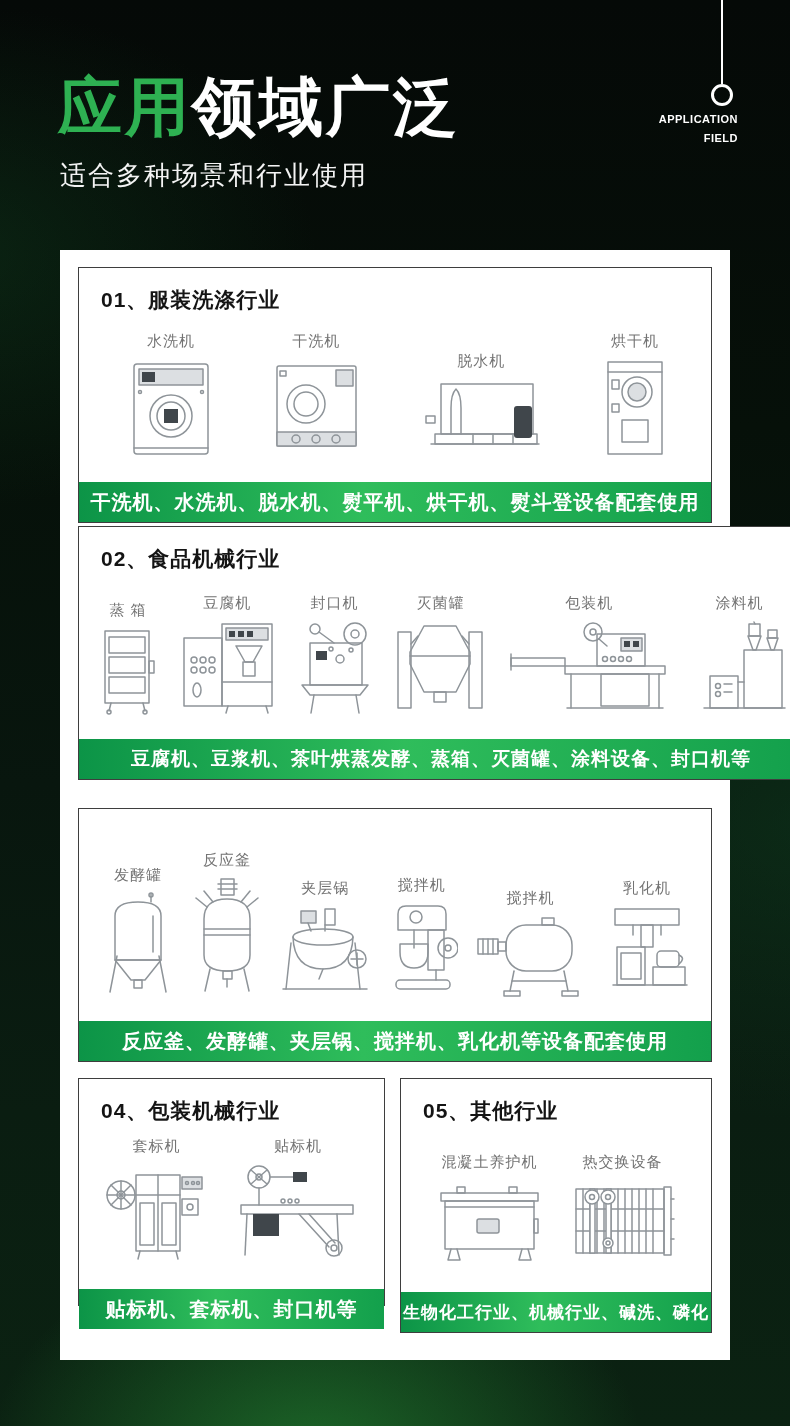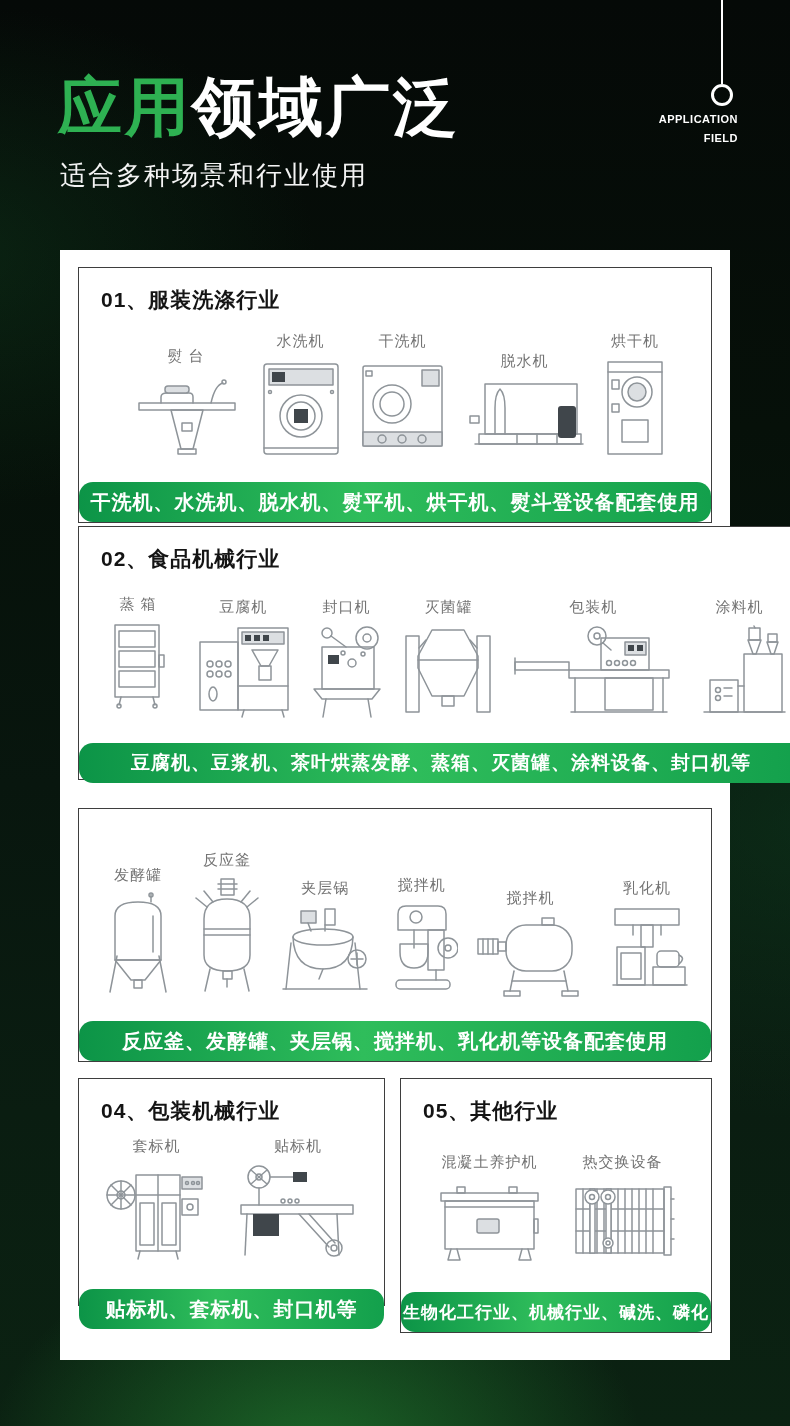--- a/index.html
+++ b/index.html
@@ -28,21 +28,21 @@
   .box-title{margin:18px 0 0 22px;font-size:21px;font-weight:bold;color:#141414;letter-spacing:1px;}
   .row{flex:1;display:flex;align-items:flex-end;justify-content:space-between;padding:0 40px 14px 48px;}
   .box1 .row{padding:0 45px 12px 52px;}
   .box2 .row{padding:0 16px 12px 20px;}
   .box3 .row{padding:0 20px 12px 24px;}
   .box4 .row,.box5 .row{justify-content:center;gap:28px;padding:0 8px 16px;}
   .m{display:flex;flex-direction:column;align-items:center;}
   .lbl{font-size:15px;color:#737373;margin-bottom:7px;white-space:nowrap;letter-spacing:1px;}
   .banner{flex:0 0 40px;height:40px;display:flex;align-items:center;justify-content:center;
     background:linear-gradient(90deg,#0c9447 0%,#2fbd5b 45%,#13a04c 100%);
-    color:#fff;font-weight:bold;letter-spacing:1px;white-space:nowrap;border-radius:14px;}
+    color:#fff;font-weight:bold;letter-spacing:1px;white-space:nowrap;}
   .fs20{font-size:20px;} .fs19{font-size:19px;} .fs17{font-size:17px;}
   
   svg.art{stroke:#8e9499;fill:none;stroke-width:1.5;stroke-linejoin:round;stroke-linecap:round;}
   svg.art .lt{fill:#dcdfe2;}
   svg.art .dk{fill:#40464b;stroke:none;}
   svg.art .wt{fill:#fff;}
 </style>
 </head>
 <body>
 
@@ -55,33 +55,20 @@
   <div class="deco-text">
     <div>APPLICATION</div>
     <div>FIELD</div>
   </div>
 
   <div class="panel">
 
     <section class="box box1">
       <h2 class="box-title">01、服装洗涤行业</h2>
       <div class="row">
-        <figure class="m" style="margin:0">
-          <figcaption class="lbl">熨 台</figcaption>
-          <svg class="art" width="110" height="85" viewBox="0 0 110 85">
-            <rect x="8" y="30" width="96" height="7"></rect>
-            <path d="M40,37 L72,37 L62,76 L50,76 Z"></path>
-            <rect x="47" y="76" width="18" height="5"></rect>
-            <rect x="51" y="50" width="10" height="8"></rect>
-            <path d="M30,30 L30,24 Q30,20 36,20 L58,20 Q62,20 62,24 L62,30"></path>
-            <rect class="lt" x="34" y="13" width="24" height="7" rx="3"></rect>
-            <path d="M80,30 Q84,12 92,10"></path>
-              <circle cx="93" cy="9" r="2"></circle>
-          </svg>
-        </figure>
         <figure class="m" style="margin:0">
           <figcaption class="lbl">水洗机</figcaption>
           <svg class="art" width="80" height="100" viewBox="0 0 80 100">
             <rect x="3" y="6" width="74" height="90" rx="3"></rect>
             <rect class="lt" x="8" y="11" width="64" height="16"></rect>
             <rect class="dk" x="11" y="14" width="13" height="10"></rect>
             <circle cx="40" cy="58" r="21"></circle>
               <circle cx="40" cy="58" r="14"></circle>
             <rect class="dk" x="33" y="51" width="14" height="14"></rect>
             <circle cx="9" cy="34" r="1.5"></circle>
@@ -129,21 +116,21 @@
               <rect x="8" y="46" width="7" height="8"></rect>
           </svg>
         </figure>
       </div>
       <div class="banner fs20">干洗机、水洗机、脱水机、熨平机、烘干机、熨斗登设备配套使用</div>
     </section>
 
     <section class="box box2">
       <h2 class="box-title">02、食品机械行业</h2>
       <div class="row">
-        <figure class="m" style="margin:10px">
+        <figure class="m" style="margin:0">
           <figcaption class="lbl">蒸 箱</figcaption>
           <svg class="art" width="58" height="88" viewBox="0 0 58 88">
             <rect x="6" y="4" width="44" height="72"></rect>
             <rect x="10" y="10" width="36" height="16"></rect>
               <rect x="10" y="30" width="36" height="16"></rect>
               <rect x="10" y="50" width="36" height="16"></rect>
             <rect x="50" y="34" width="5" height="12"></rect>
             <line x1="12" y1="76" x2="10" y2="84"></line>
               <line x1="44" y1="76" x2="46" y2="84"></line>
             <circle cx="10" cy="85" r="2"></circle>

